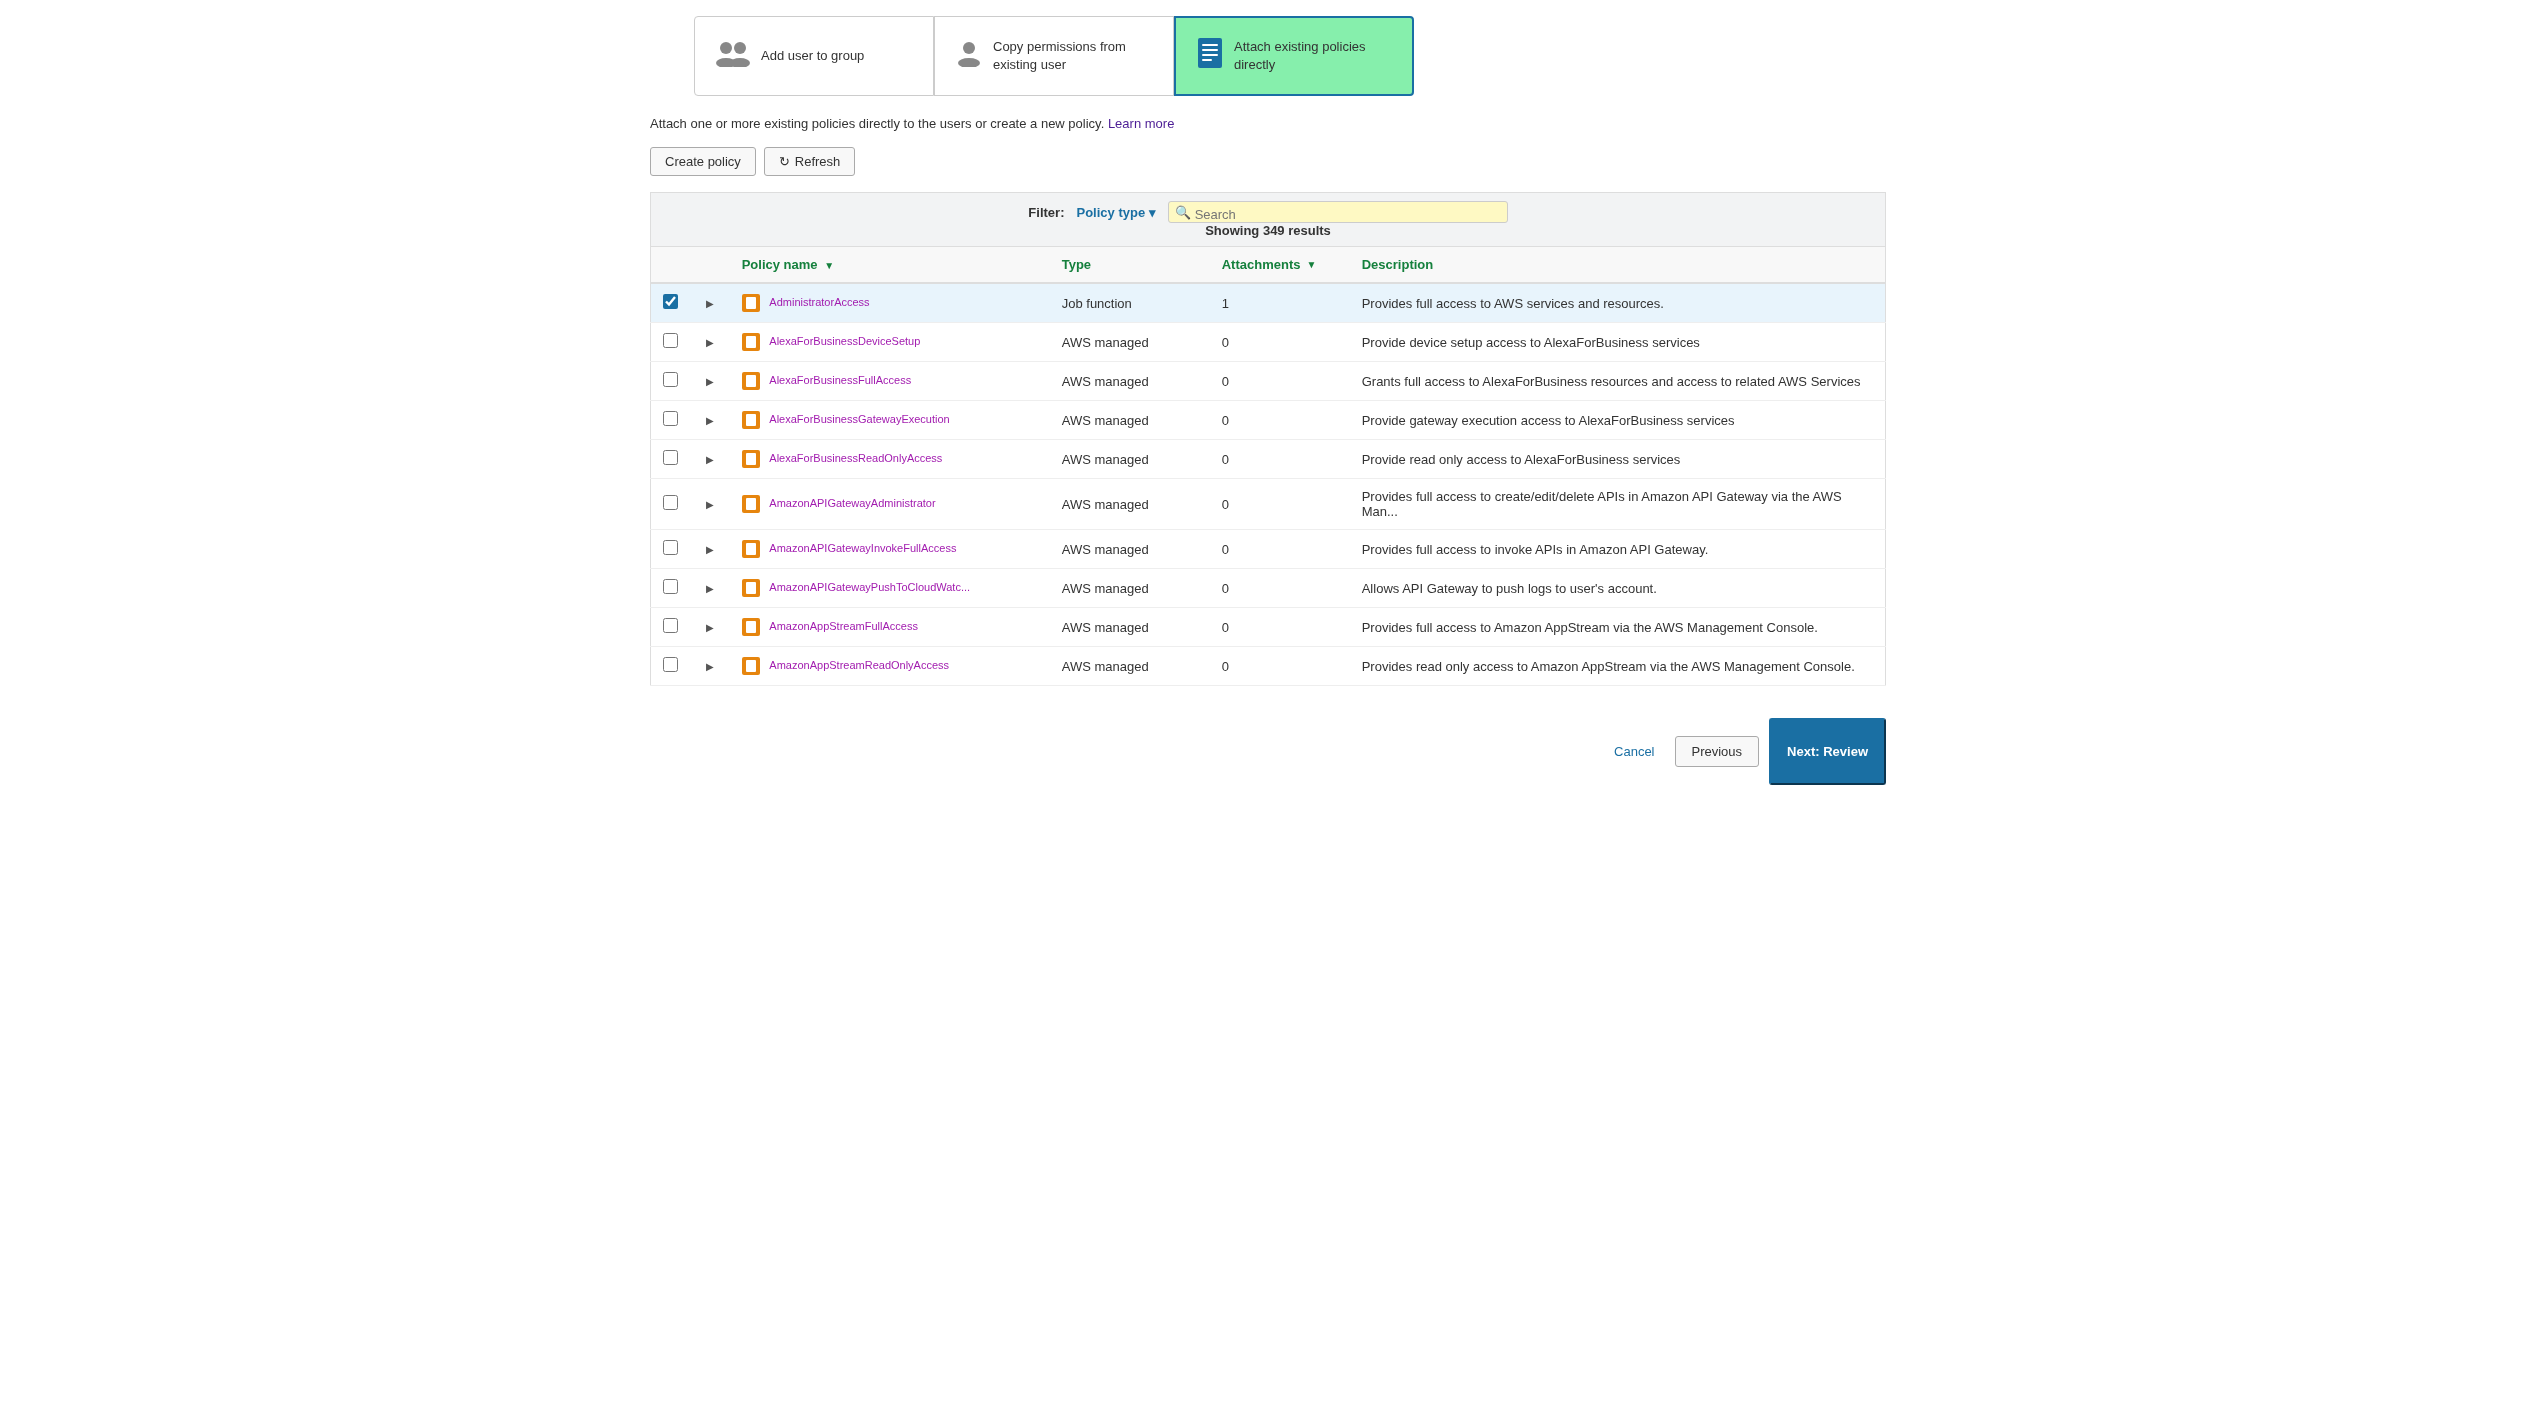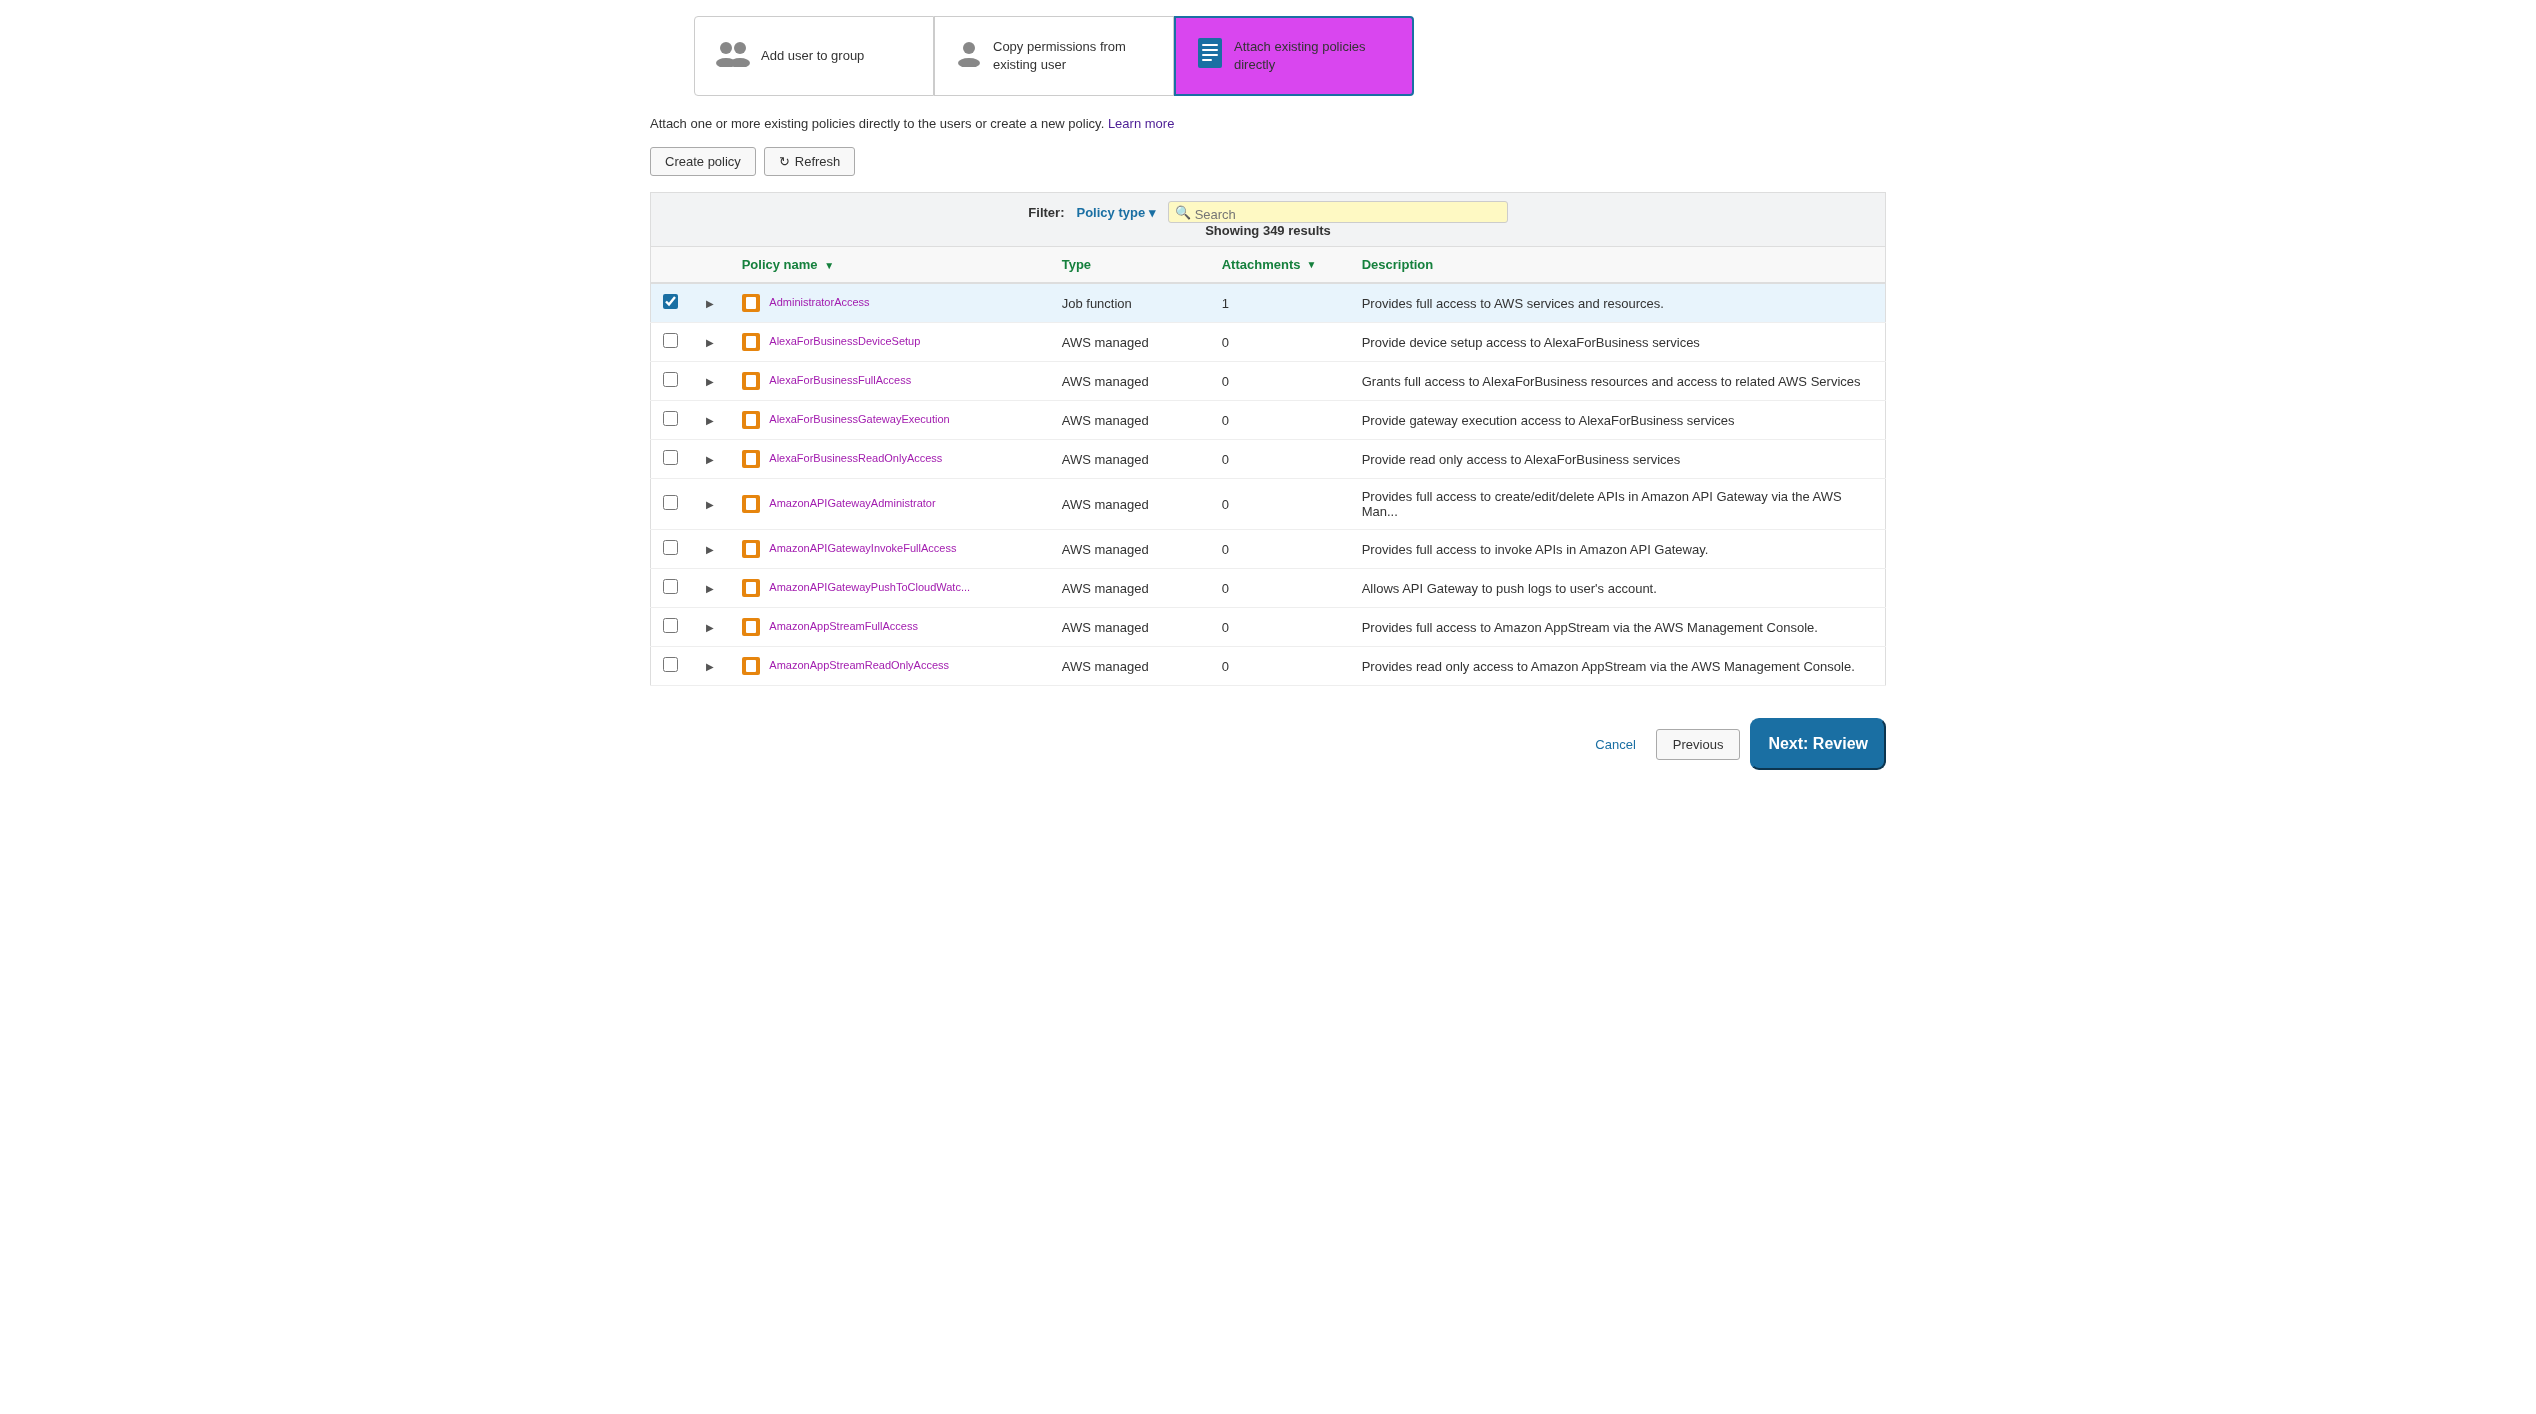--- a/index.html
+++ b/index.html
@@ -39,21 +39,21 @@
     .permission-tab:first-child {
       border-radius: 4px 0 0 4px;
     }
 
     .permission-tab:last-child {
       border-radius: 0 4px 4px 0;
     }
 
     .permission-tab.active {
       border: 2px solid #1a6fa3;
-      background: #d946ef;
+      background: #86efac;
     }
 
     .permission-tab .tab-icon {
       font-size: 28px;
       color: #666;
       flex-shrink: 0;
     }
 
     .permission-tab.active .tab-icon {
       color: #1a6fa3;
@@ -274,24 +274,24 @@
       background: #f8f8f8;
       cursor: pointer;
       font-size: 13px;
       color: #333;
     }
 
     .btn-next {
       background: #1a6fa3;
       color: #fff;
       border-color: #1a6fa3;
-      padding: 15px 16px;
-      border-radius: 9px;
-      cursor: pointer;
-      font-size: 16px;
+      padding: 24px 16px;
+      border-radius: 3px;
+      cursor: pointer;
+      font-size: 13px;
       font-weight: bold;
     }
 
     input[type="checkbox"] {
       width: 15px;
       height: 15px;
       cursor: pointer;
       accent-color: #1a6fa3;
     }
 

